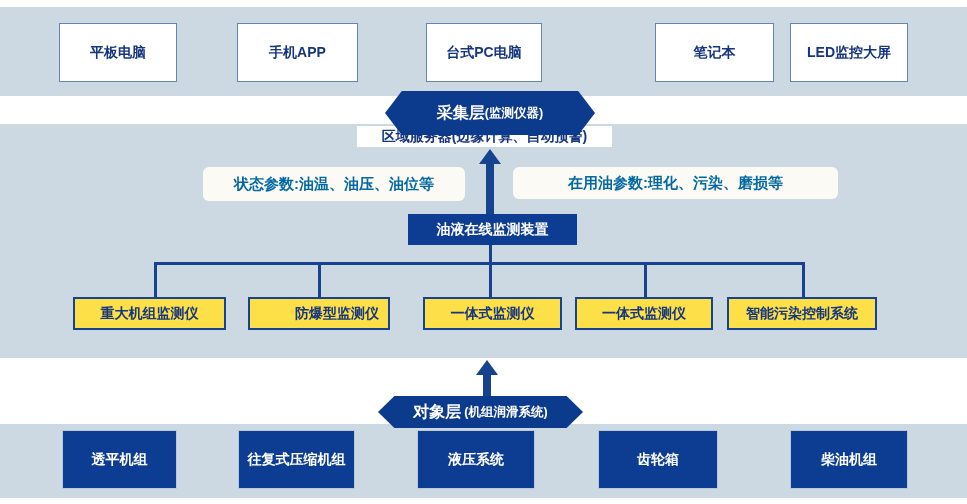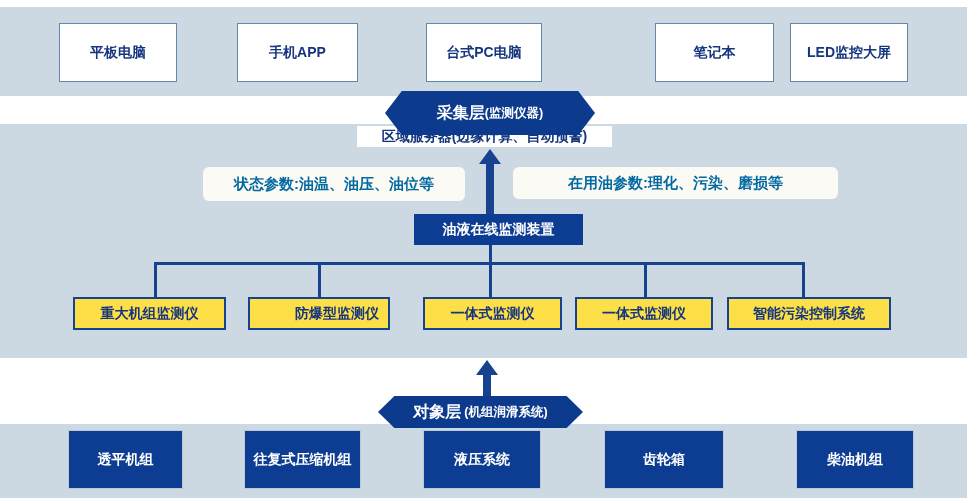--- a/index.html
+++ b/index.html
@@ -15,21 +15,21 @@
   .wbox, .mbox, .dbox, .plabel, .srv {
     position:absolute; box-sizing:border-box;
     display:flex; align-items:center; justify-content:center;
     text-align:center; white-space:nowrap;
   }
   .wbox { background:#ffffff; border:1px solid #6485ad; color:#16357f;
           font-weight:bold; font-size:14px; }
   .mbox { background:#fde047; border:2px solid #17428f; color:#16357f;
           font-weight:bold; font-size:14px; }
   .dbox { background:#0d3d92; border:1px solid #b9c9d6; color:#ffffff;
-          font-weight:bold; font-size:14px;margin-left:6px; }
+          font-weight:bold; font-size:14px; }
   .srv  { background:#ffffff; color:#16357f; font-weight:bold; font-size:14px; }
   .plabel { background:#fbfaf5; color:#0369a1; font-weight:bold; font-size:15px;border-radius:6px; }
 
   .banner {
     position:absolute; background:#0c3a8d; color:#ffffff;
     display:flex; align-items:center; justify-content:center;
     clip-path:polygon(8% 0, 92% 0, 100% 50%, 92% 100%, 8% 100%, 0 50%);
     white-space:nowrap; z-index:3;
   }
   .banner .bt { font-size:16px; font-weight:bold; }
@@ -77,21 +77,21 @@
   <div class="line" style="left:154px;top:262px;width:651px;height:3px;"></div>
   <div class="line" style="left:154px;top:262px;width:3px;height:35px;"></div>
   <div class="line" style="left:318px;top:262px;width:3px;height:35px;"></div>
   <div class="line" style="left:644px;top:262px;width:3px;height:35px;"></div>
   <div class="line" style="left:802px;top:262px;width:3px;height:35px;"></div>
 
   <div class="mbox" style="left:73px;top:297px;width:153px;height:33px;">重大机组监测仪</div>
   <div class="mbox" style="left:248px;top:297px;width:142px;height:33px;padding-left:36px;">防爆型监测仪</div>
   <div class="mbox" style="left:423px;top:297px;width:139px;height:33px;">一体式监测仪</div>
   <div class="mbox" style="left:575px;top:297px;width:138px;height:33px;">一体式监测仪</div>
-  <div class="mbox" style="left:727px;top:297px;width:164px;height:33px;">智能污染控制系统</div>
+  <div class="mbox" style="left:727px;top:297px;width:150px;height:33px;">智能污染控制系统</div>
 
   <div class="ahead" style="left:476px;top:360px;"></div>
   <div class="ashaft" style="left:483px;top:374px;height:23px;"></div>
 
   <div class="banner" style="left:378px;top:396px;width:205px;height:32px;">
     <span class="bt">对象层</span>
       <span class="bs" style="margin-left:3px;">(机组润滑系统)</span>
   </div>
 
   <div class="dbox" style="left:62px;top:430px;width:115px;height:59px;">透平机组</div>

